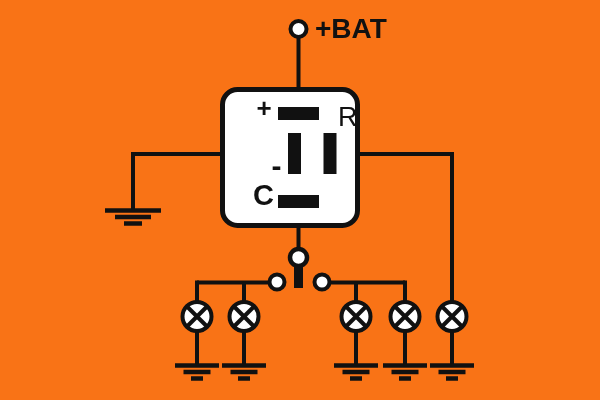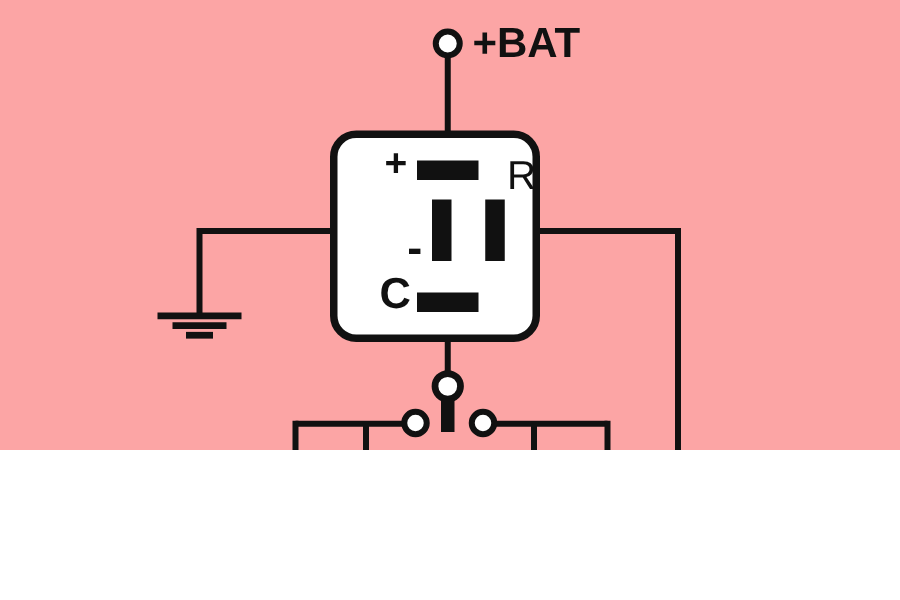--- a/index.html
+++ b/index.html
@@ -3,22 +3,22 @@
 <meta charset="utf-8">
 <style>
   html, body {
     margin: 0;
     padding: 0;
     background: #ffffff;
   }
   .stage {
     position: relative;
     width: 600px;
-    height: 300px;
-    background: #fca5a5;
+    height: 400px;
+    background: #f97316;
     overflow: hidden;
   }
   svg { display: block; }
   .wire {
     stroke: #111111;
     stroke-width: 4;
     fill: none;
     stroke-linejoin: miter;
   }
   .outline {

